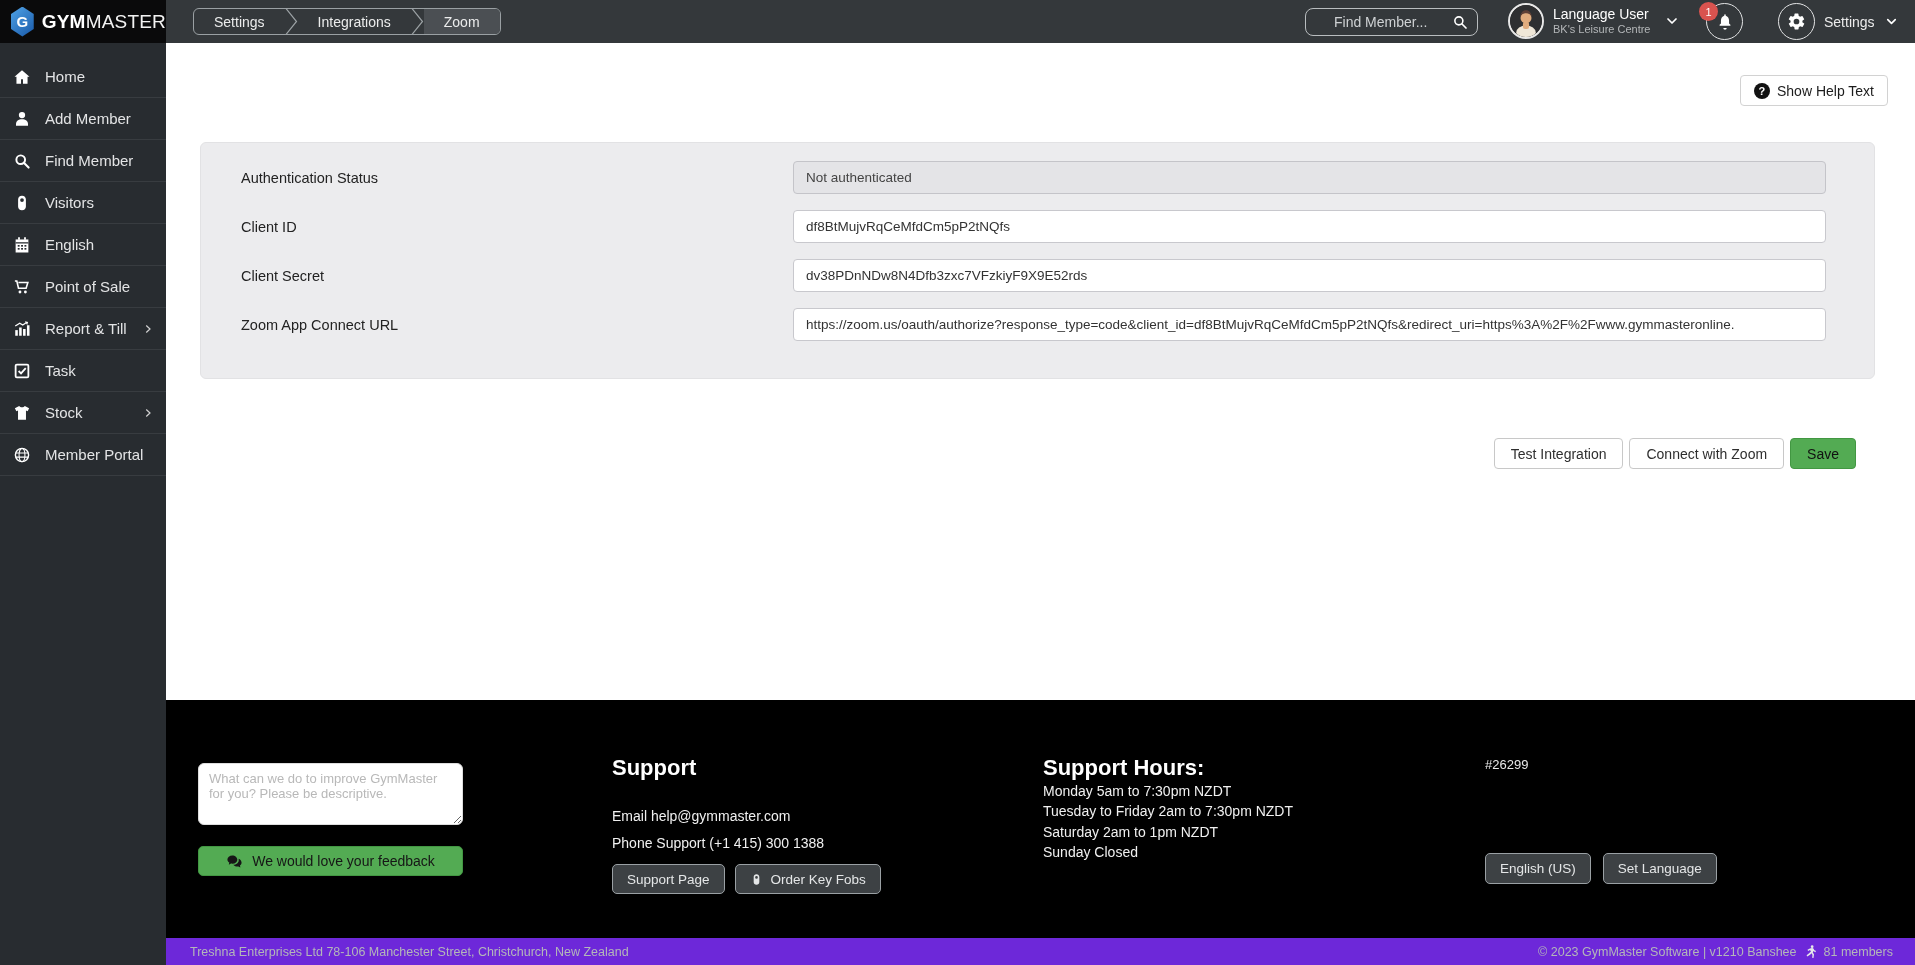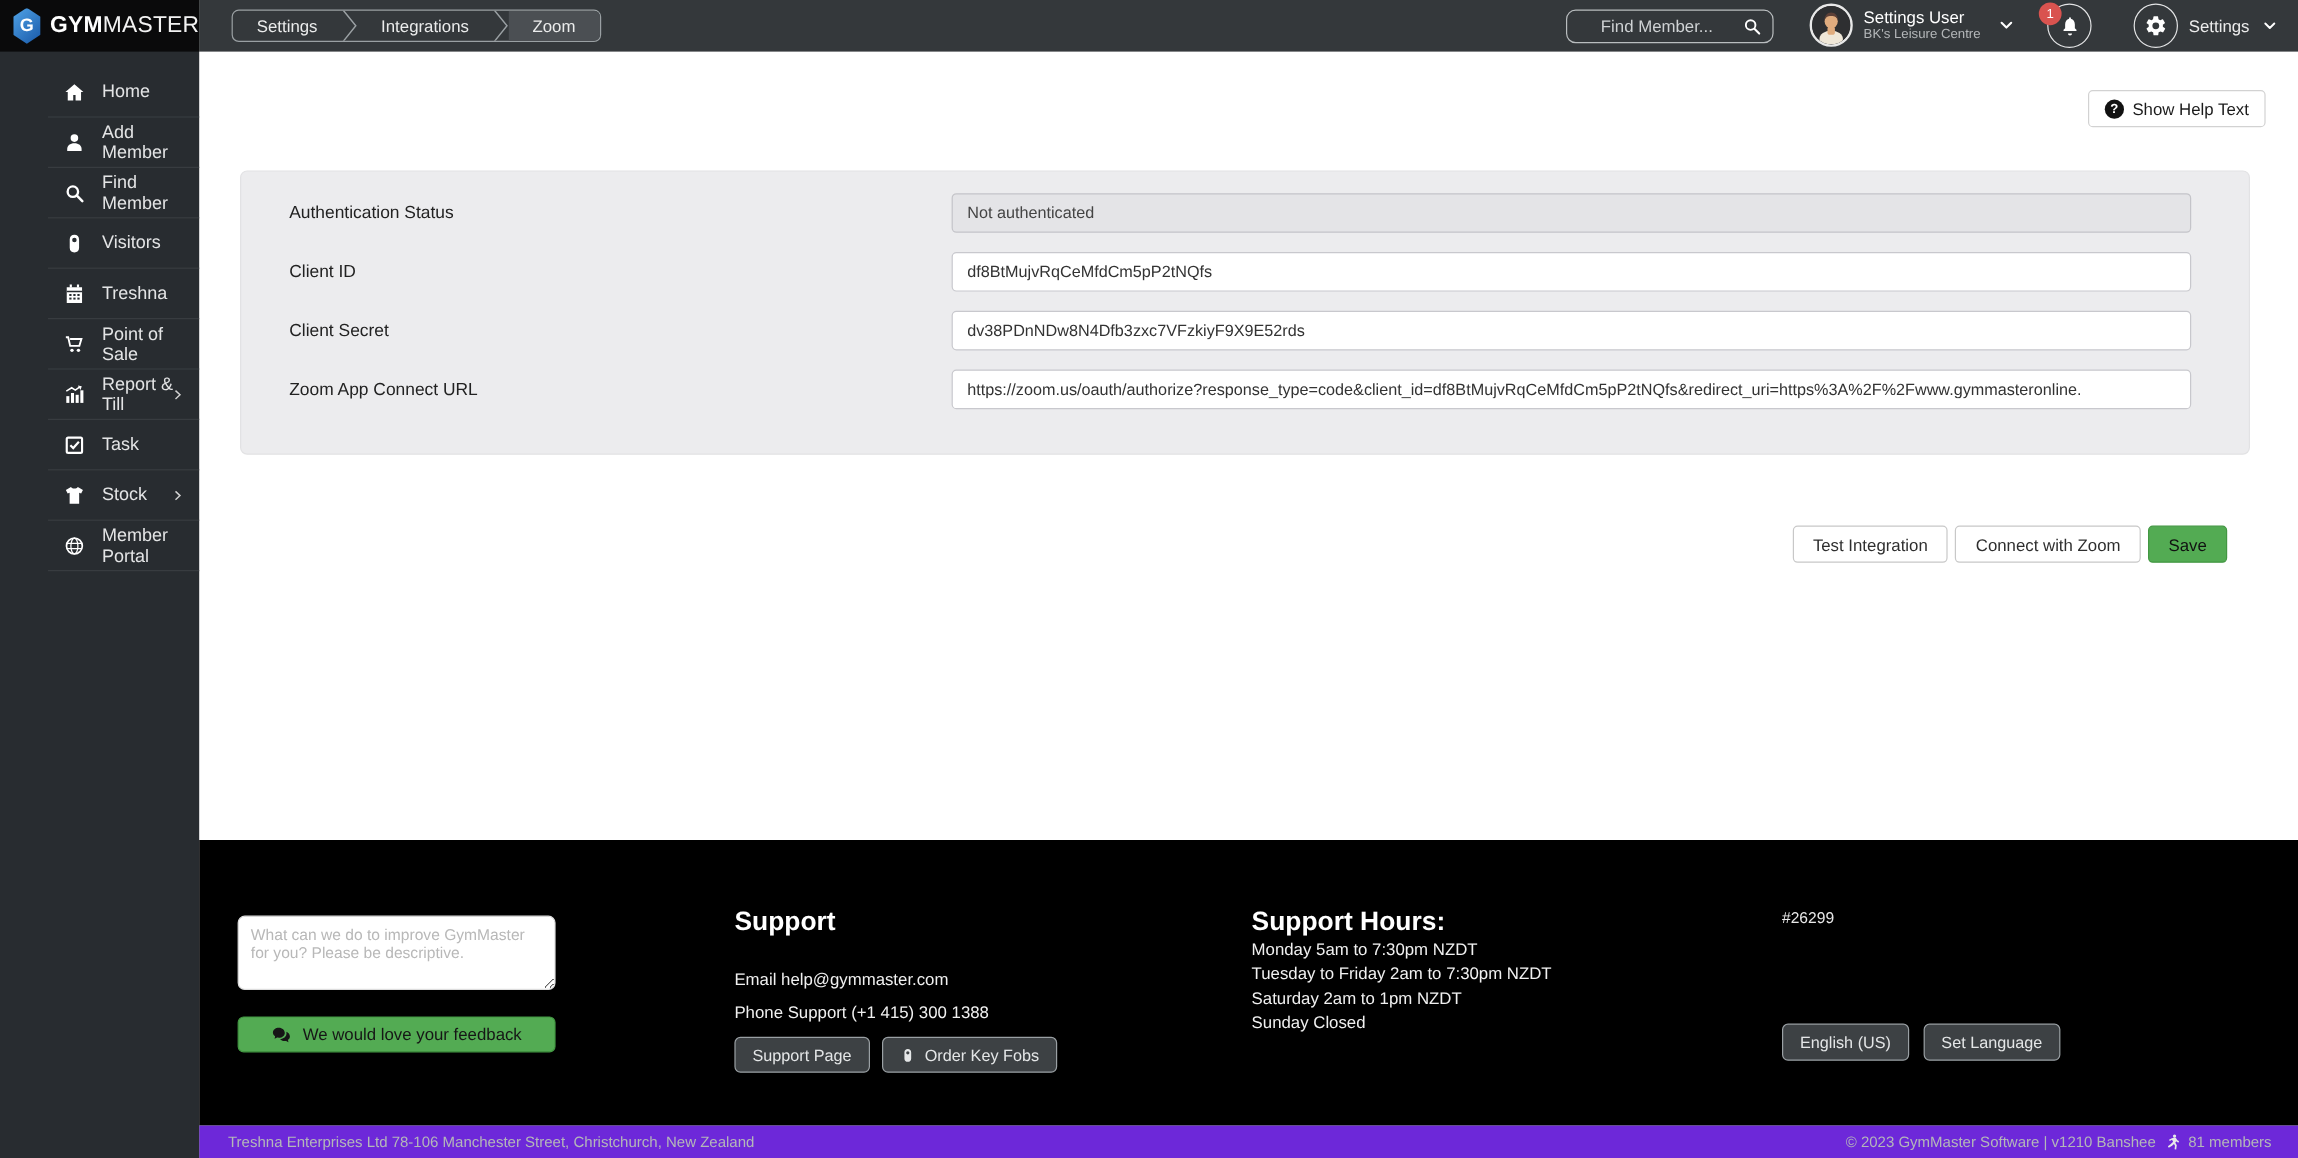--- a/index.html
+++ b/index.html
@@ -8,21 +8,21 @@
   .app { position:relative; width:1915px; height:965px; overflow:hidden; }
 
   
   .sidebar { position:absolute; left:0; top:0; width:166px; height:965px; background:#282c30; z-index:3; }
   .logo-area { height:43px; background:#0a0a0b; display:flex; align-items:center; padding-left:11px; gap:8px; }
   .hex { width:27px; height:30px; background:linear-gradient(135deg,#4a9be0 10%,#1d5fae 90%);
     clip-path:polygon(50% 0%,100% 25%,100% 75%,50% 100%,0% 75%,0% 25%);
     display:flex; align-items:center; justify-content:center; color:#fff; font-weight:bold; font-size:15px; }
   .brand-text { color:#fff; font-size:19px; letter-spacing:.2px; }
   .brand-text b { font-weight:700; } .brand-text span { font-weight:400; opacity:.95; }
-  .nav { margin-top:13px;padding-left:40px; }
+  .nav { margin-top:13px; }
   .nav-item { position:relative; height:42px; display:flex; align-items:center; padding-left:13px;
     border-bottom:1px solid #383c40; color:#e3e4e5; font-size:15px; cursor:pointer; }
   .nav-item .ic { width:18px; height:18px; margin-right:14px; flex:0 0 18px; }
   .nav-item .sub { position:absolute; right:12px; width:12px; height:12px; }
 
   
   .topbar { position:absolute; left:166px; top:0; width:1749px; height:43px; background:#34383b; z-index:2; }
   .crumbs { position:absolute; left:27px; top:8px; height:27px; display:flex; align-items:stretch;
     border:1px solid #9aa0a3; border-radius:6px; overflow:hidden; }
   .crumb { display:flex; align-items:center; padding:0 20px; color:#ebecec; font-size:14px; cursor:pointer; }
@@ -151,21 +151,21 @@
             <g fill="#282c30">
               <path d="M3.5 8.3h17v1.7h-17z"></path>
               <rect x="6.3" y="12" width="2.5" height="2.2"></rect>
               <rect x="10.8" y="12" width="2.5" height="2.2"></rect>
               <rect x="15.3" y="12" width="2.5" height="2.2"></rect>
               <rect x="6.3" y="16" width="2.5" height="2.2"></rect>
               <rect x="10.8" y="16" width="2.5" height="2.2"></rect>
               <rect x="15.3" y="16" width="2.5" height="2.2"></rect>
             </g>
           </svg>
-        <span>Treshna</span>
+        <span>English</span>
       </div>
 
       <div class="nav-item">
         <svg class="ic" viewBox="0 0 24 24">
             <path d="M2.5 4h2.6l2.2 9.6h10.2l2.3-7.6H7.2" fill="none" stroke="#fff" stroke-width="2.1"></path>
             <circle cx="9.3" cy="18.6" r="1.9" fill="#fff"></circle>
             <circle cx="16.5" cy="18.6" r="1.9" fill="#fff"></circle>
           </svg>
         <span>Point of Sale</span>
       </div>
@@ -254,21 +254,21 @@
       <div class="avatar">
         <svg viewBox="0 0 36 36">
             <circle cx="18" cy="18" r="18" fill="#2e2f31"></circle>
             <ellipse cx="18" cy="31" rx="11" ry="8" fill="#efe7d8"></ellipse>
             <rect x="14.5" y="19" width="7" height="8" rx="2.5" fill="#e0ac7e"></rect>
             <circle cx="18" cy="14.5" r="6.2" fill="#e0ac7e"></circle>
             <path d="M11.5 14c0-5 3-8 6.5-8s6.5 3 6.5 8c-1-3.4-3-4.6-6.5-4.6S12.5 10.6 11.5 14z" fill="#5d4037"></path>
           </svg>
       </div>
       <div class="u-names">
-        <div class="u-name">Settings User</div>
+        <div class="u-name">Language User</div>
         <div class="u-org">BK's Leisure Centre</div>
       </div>
       <svg class="u-chev" viewBox="0 0 24 24">
           <path d="m6 9 6 6 6-6" fill="none" stroke="#fff" stroke-width="2.6" stroke-linecap="round" stroke-linejoin="round"></path>
         </svg>
     </div>
 
     <div class="circle-btn bell-btn">
       <span class="badge">1</span>
       <svg width="18" height="18" viewBox="0 0 24 24">

